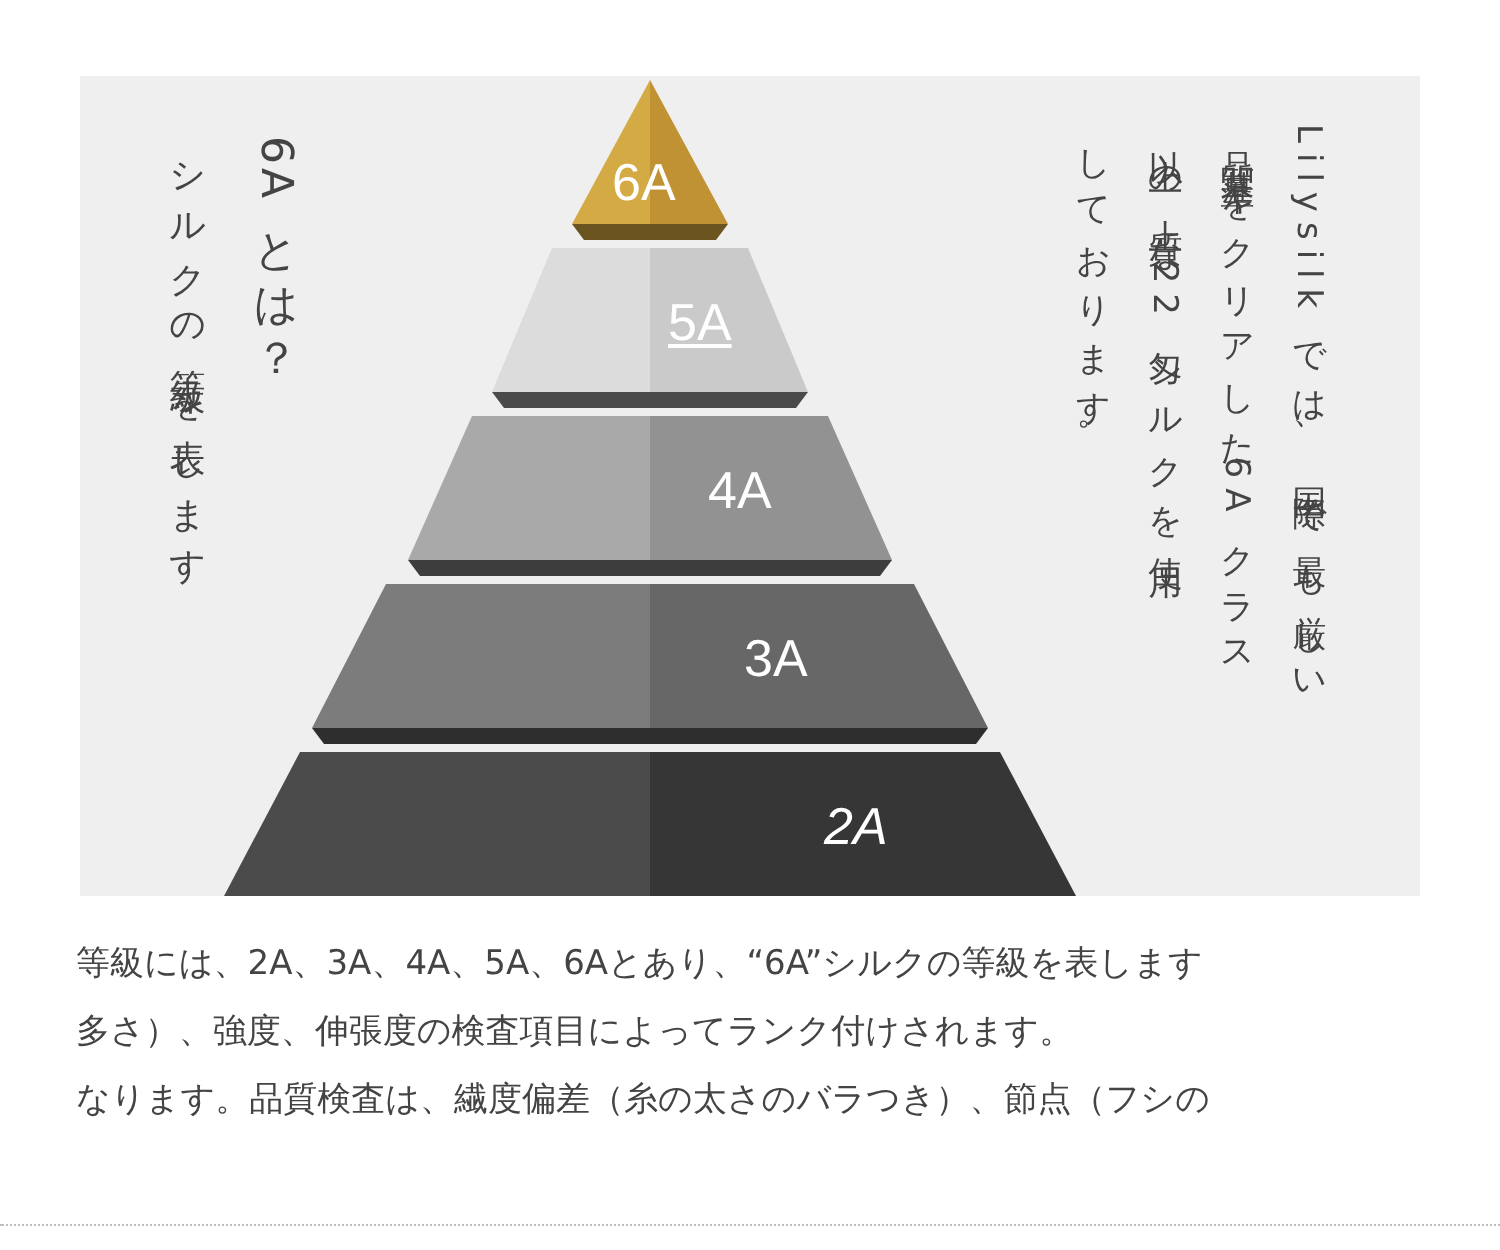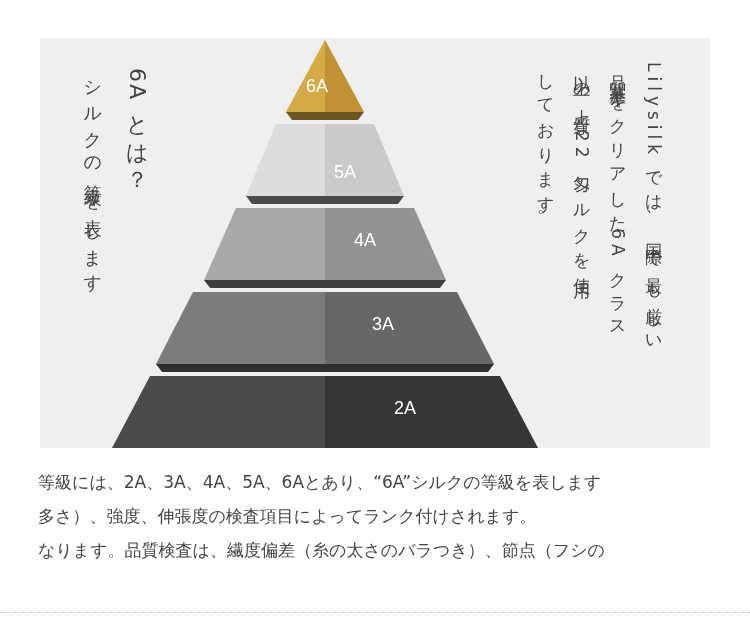--- a/index.html
+++ b/index.html
@@ -7,21 +7,21 @@
       width: 750px; height: 625px; background: #ffffff; position: relative; overflow: hidden;
       font-family: "DejaVu Sans", "Liberation Sans", sans-serif; color: #333;
     }
     .panel {
       position: absolute; left: 40px; top: 38px; width: 670px; height: 410px;
       background: #efefef;
     }
     .pyramid { position: absolute; left: 0; top: 0; width: 750px; height: 460px; }
     .level-label {
       position: absolute; color: #ffffff; font-family: "Liberation Sans", sans-serif;
-      font-size: 18px; letter-spacing: 0px;
+      font-size: 26px; letter-spacing: 0px;
     }
     .vtext {
       position: absolute; writing-mode: vertical-rl; text-orientation: mixed;
       color: #444; letter-spacing: 4px; line-height: 1.6;
     }
     .left-title { left: 120px; top: 68px; font-size: 22px; letter-spacing: 2px; }
     .left-sub { left: 78px; top: 68px; font-size: 18px; letter-spacing: 5px; }
     .right-col { top: 62px; font-size: 17px; letter-spacing: 5px; }
     .desc {
       position: absolute; left: 38px; top: 465px; width: 680px;
@@ -64,24 +64,24 @@
     <polygon points="156,364 494,364 488,372 162,372" fill="#2e2e2e"></polygon>
   </g>
 
   <g>
     <polygon points="150,376 325,376 325,448 112,448" fill="#4b4b4b"></polygon>
     <polygon points="325,376 500,376 538,448 325,448" fill="#363636"></polygon>
   </g>
 </svg>
 
 <span class="level-label" style="left:306px; top:76px;">6A</span>
-<span class="level-label" style="left:334px; top:162px;">5A</span>
+<span class="level-label" style="left:334px; top:146px;text-decoration:underline;">5A</span>
 <span class="level-label" style="left:354px; top:230px;">4A</span>
 <span class="level-label" style="left:372px; top:314px;text-align:center;">3A</span>
-<span class="level-label" style="left:394px; top:398px;">2A</span>
+<span class="level-label" style="left:412px; top:398px;font-style:italic;">2A</span>
 
 <div class="vtext left-title">6Aとは？</div>
 <div class="vtext left-sub">シルクの等級を表します</div>
 
 <div class="vtext right-col" style="left:640px;">Lilysilkでは、国際で最も厳しい</div>
 <div class="vtext right-col" style="left:604px;">品質基準をクリアした6Aクラス</div>
 <div class="vtext right-col" style="left:568px;">以上の上質な22匁シルクを使用</div>
 <div class="vtext right-col" style="left:532px;">しております。</div>
 
 <div class="desc">

